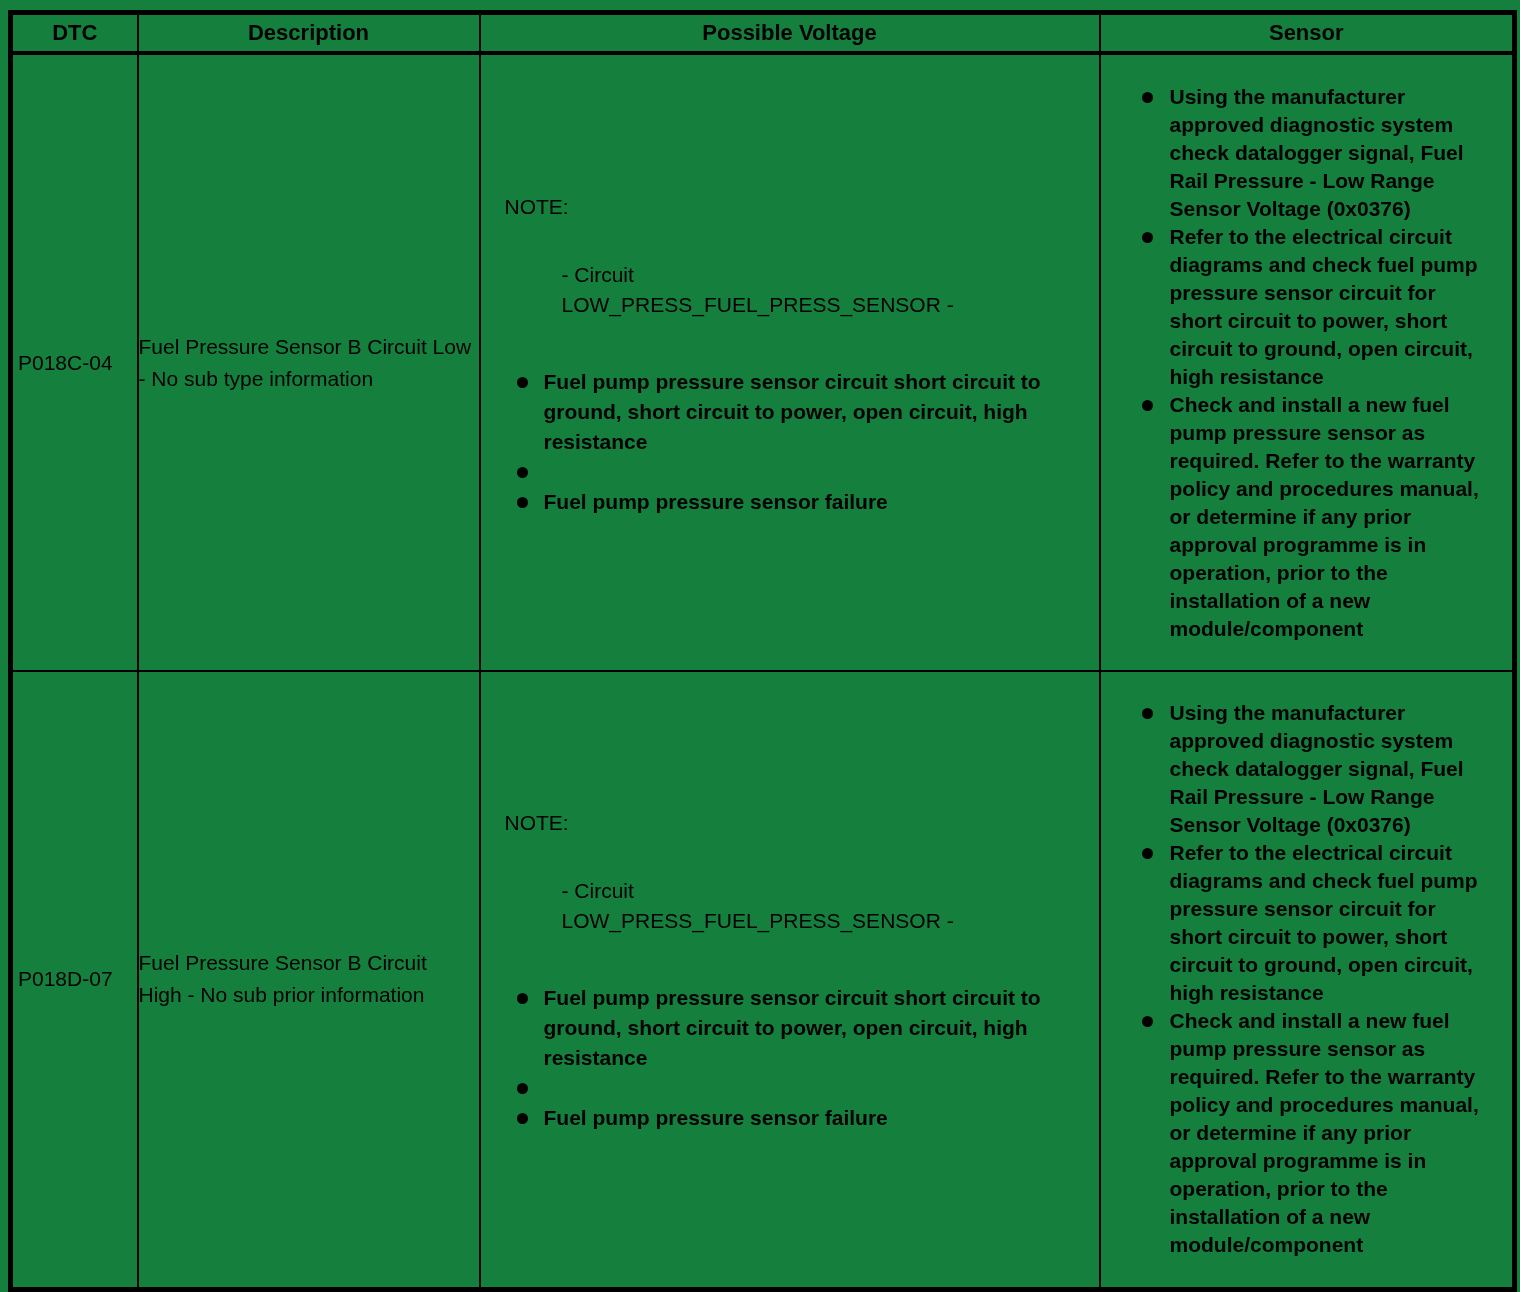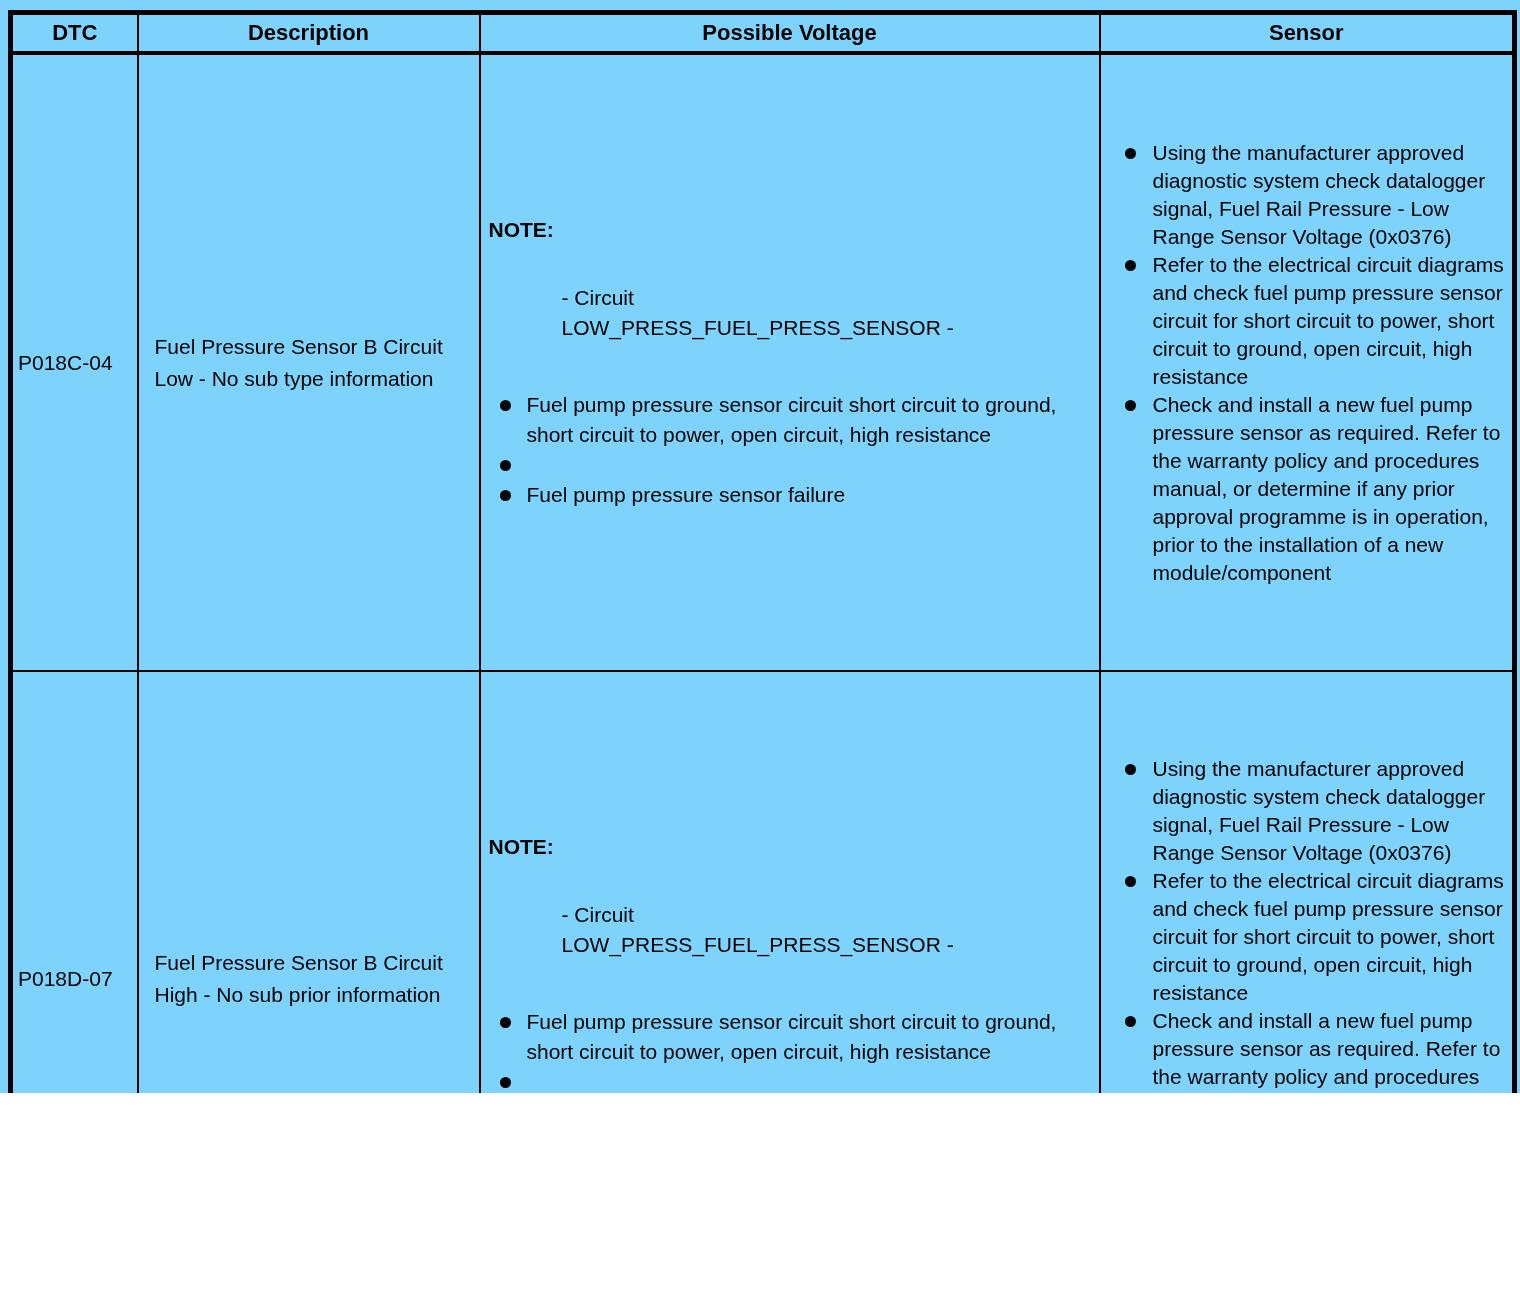--- a/index.html
+++ b/index.html
@@ -6,22 +6,22 @@
   html, body {
     margin: 0;
     padding: 0;
     background: #ffffff;
     font-family: "Liberation Sans", "DejaVu Sans", sans-serif;
     color: #000000;
   }
   .page {
     position: relative;
     width: 1520px;
-    height: 1093px;
-    background: #7dd3fc;
+    height: 1292px;
+    background: #15803d;
   }
   table.dtc-table {
     position: absolute;
     left: 8px;
     top: 10px;
     width: 1504px;
     height: 1276px;
     border-collapse: collapse;
     table-layout: fixed;
     border: 5px solid #000000;
@@ -46,44 +46,45 @@
     vertical-align: middle;
     font-size: 21px;
   }
   tr.data-row { height: 618px; }
 
   td.cell-dtc {
     padding: 4px 2px 4px 5px;
     line-height: 28px;
   }
   td.cell-desc {
-    padding: 6px 6px 6px 16px;
+    padding: 6px 6px 6px 0;
     line-height: 32px;
   }
   td.cell-causes {
     padding: 8px;
     line-height: 30px;
   }
   td.cell-action {
     padding: 10px 2px 10px 8px;
     line-height: 28px;
   }
 
   .note-label {
-    font-weight: bold;
-    margin: 0 0 38px 0;
+    font-weight: normal;
+    margin: 0 0 38px 16px;
   }
   .note-lines {
     margin-left: 73px;
   }
 
   ul.bullet-list {
     list-style: none;
-    margin: 0;
+    margin: 17px;
     padding: 0;
+    font-weight: bold;
   }
   ul.bullet-list li {
     position: relative;
     min-height: 28px;
   }
   ul.bullet-list li::before {
     content: "";
     position: absolute;
     width: 11px;
     height: 11px;

